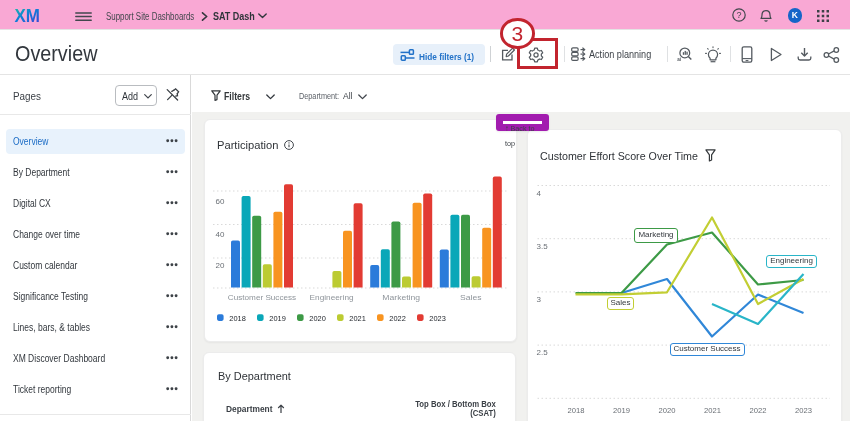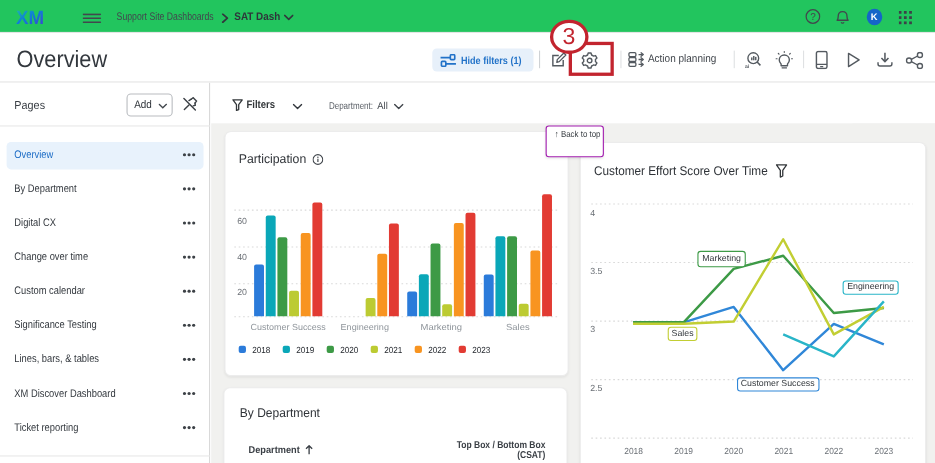--- a/index.html
+++ b/index.html
@@ -1,19 +1,19 @@
 <!DOCTYPE html>
 <html><head><meta charset="utf-8">
 <style>
 *{margin:0;padding:0;box-sizing:border-box;}
 html,body{width:850px;height:421px;overflow:hidden;background:#fff;
 font-family:"Liberation Sans",sans-serif;-webkit-font-smoothing:antialiased;}
 .abs{position:absolute;}
 .tx{position:absolute;white-space:nowrap;transform-origin:left center;}
-#topbar{position:absolute;left:0;top:0;width:850px;height:30px;background:#22c55e;border-bottom:1px solid #e4e4e4;z-index:5;}
+#topbar{position:absolute;left:0;top:0;width:850px;height:30px;background:#f9a8d4;border-bottom:1px solid #e4e4e4;z-index:5;}
 #header{position:absolute;left:0;top:31px;width:850px;height:44px;background:#fff;border-bottom:1px solid #e4e4e4;z-index:5;}
 #sidebar{position:absolute;left:0;top:75px;width:191px;height:346px;background:#fff;border-right:1px solid #d9d9d9;z-index:4;text-align:center;}
 #filterbar{position:absolute;left:192px;top:75px;width:583px;height:37px;background:#fff;z-index:3;}
 #content{position:absolute;left:192px;top:112px;width:658px;height:309px;background:#f1f1ef;z-index:1;}
 .card{position:absolute;background:#fff;border:1px solid #ececec;border-radius:6px;box-shadow:0 1px 2px rgba(0,0,0,0.05);}
 .sideitem{position:absolute;left:6px;width:179px;height:25px;border-radius:4px;color:#32373d;}
 .lblbox{position:absolute;background:#fff;border-radius:3px;font-size:8px;color:#33383d;text-align:center;white-space:nowrap;z-index:3;}
 </style></head>
 <body>
 
@@ -327,13 +327,13 @@
         <polyline points="94.5,164 140,150 185,207.5 231,165.5 276.5,184" fill="none" stroke="#3087d8" stroke-width="2.2" stroke-linejoin="round"></polyline>
         <polyline points="48.5,164 94.5,164 140,115.5 185,103.5 231,155.5 276.5,151" fill="none" stroke="#3d9a46" stroke-width="2.2" stroke-linejoin="round"></polyline>
         <polyline points="48.5,165.3 94.5,165.3 140,163.3 185,88.5 231,175 276.5,150" fill="none" stroke="#c2ce33" stroke-width="2.2" stroke-linejoin="round"></polyline>
         <polyline points="185,175 231,195 276.5,145" fill="none" stroke="#29b5c8" stroke-width="2.2" stroke-linejoin="round"></polyline>
       </svg>
 <div class="lblbox" style="left:106.5px;top:98px;width:44px;height:15px;border:1.6px solid #3d9a46;line-height:11.8px;">Marketing</div>
 <div class="lblbox" style="left:79.5px;top:167px;width:27px;height:12.5px;border:1.6px solid #c2ce33;line-height:9.3px;">Sales</div>
 <div class="lblbox" style="left:238.5px;top:124.5px;width:51px;height:13.5px;border:1.6px solid #29b5c8;line-height:10.3px;">Engineering</div>
 <div class="lblbox" style="left:142px;top:212.5px;width:75px;height:13px;border:1.6px solid #3087d8;line-height:9.8px;">Customer Success</div>
 </div>
-<div class="abs" style="left:304px;top:1.5px;width:53px;height:29px;background:#fff;border:1px solid #a21caf;border-radius:3px;box-shadow:0 1px 2px rgba(0,0,0,0.08);z-index:6;font-size:8px;color:#3c4146;text-align:right;line-height:15px;"><span style="display:inline-block;transform:scaleX(0.9);">↑ Back to top</span></div>
+<div class="abs" style="left:304px;top:1.5px;width:53px;height:17px;background:#fff;border:7px solid #a21caf;border-radius:3px;box-shadow:0 1px 2px rgba(0,0,0,0.08);z-index:6;font-size:8px;color:#3c4146;text-align:left;line-height:15px;"><span style="display:inline-block;transform:scaleX(0.9);">↑ Back to top</span></div>
 </div>
 </body></html>

